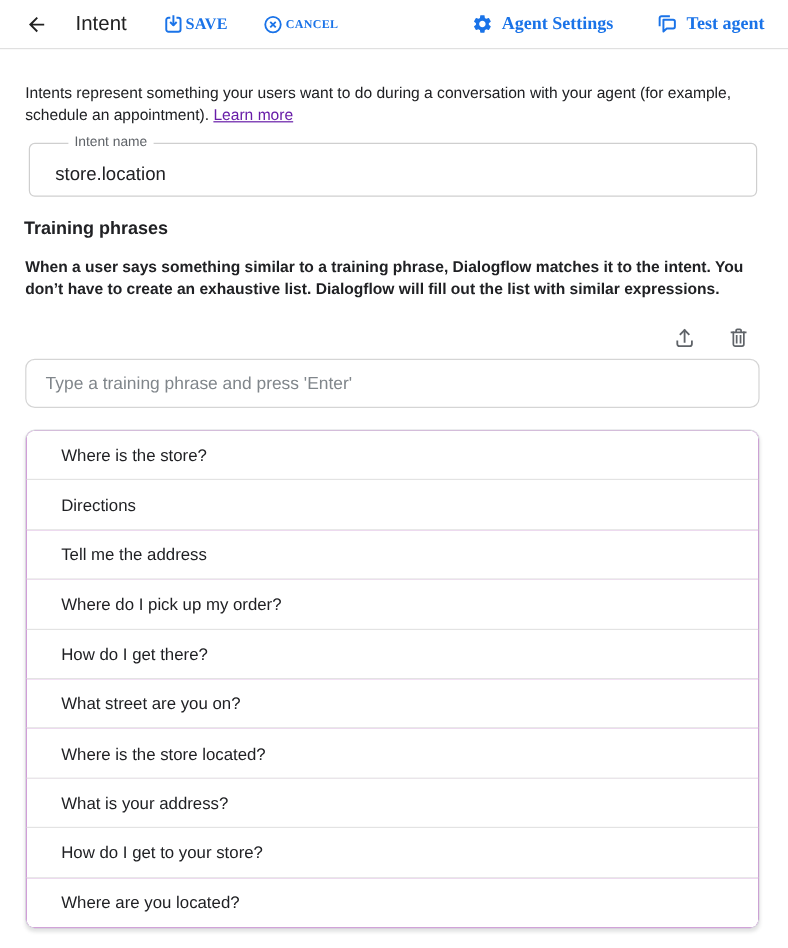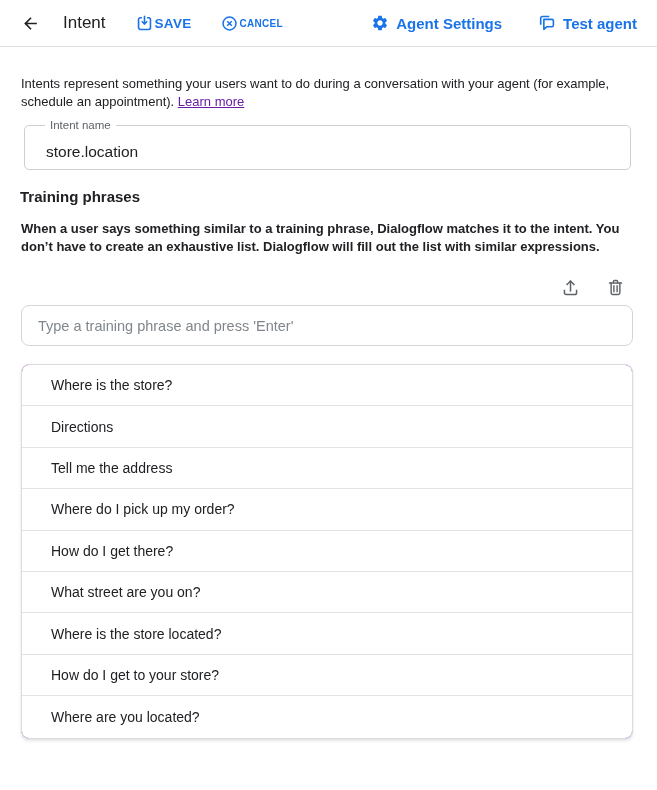--- a/index.html
+++ b/index.html
@@ -5,21 +5,21 @@
   * { box-sizing: border-box; margin: 0; padding: 0; }
   html, body { width: 657px; height: 790px; background: #fff; }
   body {
     font-family: "Liberation Sans", sans-serif;
     color: #202124;
     overflow: hidden;
   }
 
   
   .header {
-    height: 47px;
+    height: 41px;
     display: flex;
     align-items: center;
     border-bottom: 1px solid #e0e0e0;
     background: #fff;
   }
   .back-btn {
     margin-left: 19px;
     width: 22px; height: 22px;
     display: flex; align-items: center; justify-content: center;
     cursor: pointer; color: #212121;
@@ -28,21 +28,21 @@
   .back-btn svg { width: 19px; height: 19px; }
   .page-title {
     margin-left: 22px;
     font-size: 17px;
     color: #212121;
   }
   .hdr-btn {
     display: flex; align-items: center;
     background: none; border: none; cursor: pointer;
     color: #1a73e8;
-    font-family: Liberation Sans, sans-serif;
+    font-family: Liberation Serif, serif;
     font-weight: bold;
   }
   .hdr-btn svg { flex: 0 0 auto; }
   .btn-save { margin-left: 30px; font-size: 13.5px; letter-spacing: .3px; gap: 2px; }
   .btn-cancel { margin-left: 29px; font-size: 10px; letter-spacing: .3px; gap: 2px; }
   .hdr-right {
     margin-left: auto;
     display: flex; align-items: center;
     gap: 36px;
     padding-right: 20px;
@@ -69,21 +69,21 @@
   .intent-field {
     position: relative;
     margin: 14px 2px 0 3px;
     height: 45px;
     border: 1px solid #cfcfcf;
     border-radius: 5px;
     background: #fff;
   }
   .intent-field .float-label {
     position: absolute;
-    top: -7px; left: 20px;
+    top: -7px; left: 32px;
     background: #fff;
     padding: 0 5px;
     font-size: 11.5px;
     color: #5f6368;
     line-height: 13px;
   }
   .intent-field input {
     width: 100%; height: 100%;
     border: none; outline: none; background: transparent;
     padding: 8px 20px 0 21px;
@@ -279,20 +279,23 @@
       </div>
 
       <div class="phrase-row">
         <span>What street are you on?</span>
       </div>
 
       <div class="phrase-row">
         <span>Where is the store located?</span>
       </div>
 
+      <div class="phrase-row">
+        <span>What is your address?</span>
+      </div>
 
       <div class="phrase-row">
         <span>How do I get to your store?</span>
       </div>
 
       <div class="phrase-row">
         <span>Where are you located?</span>
       </div>
     </div>
 

